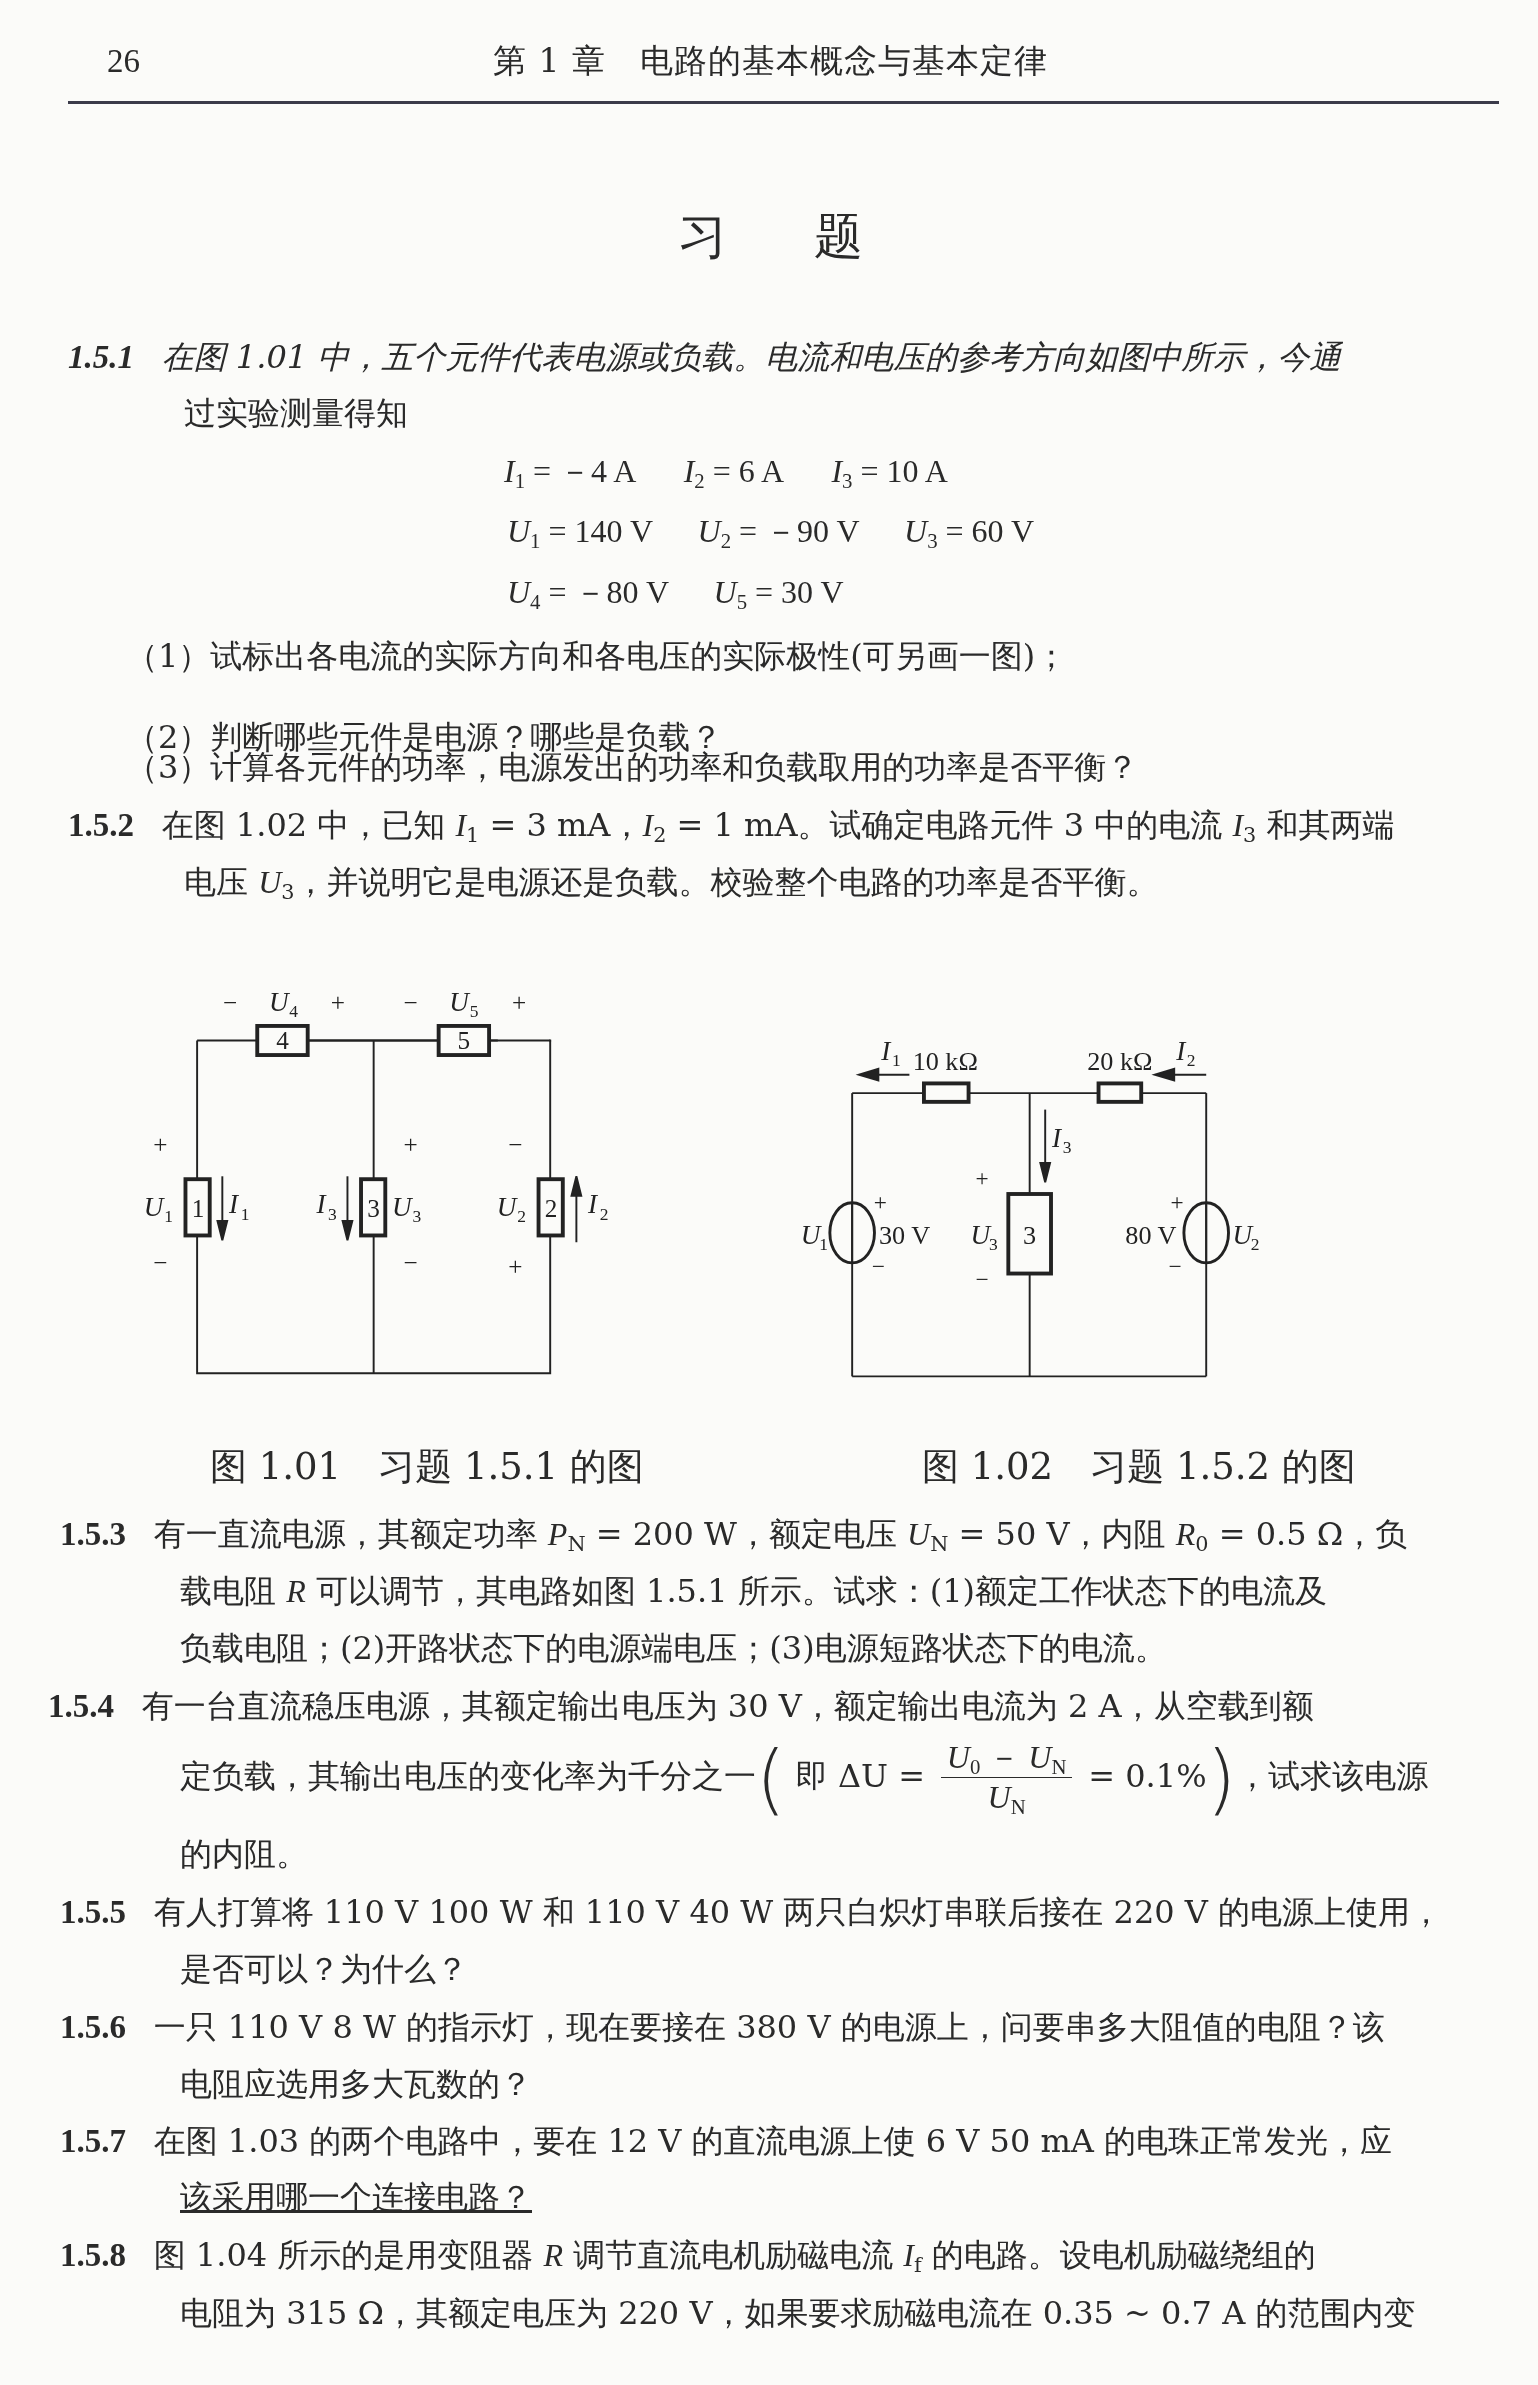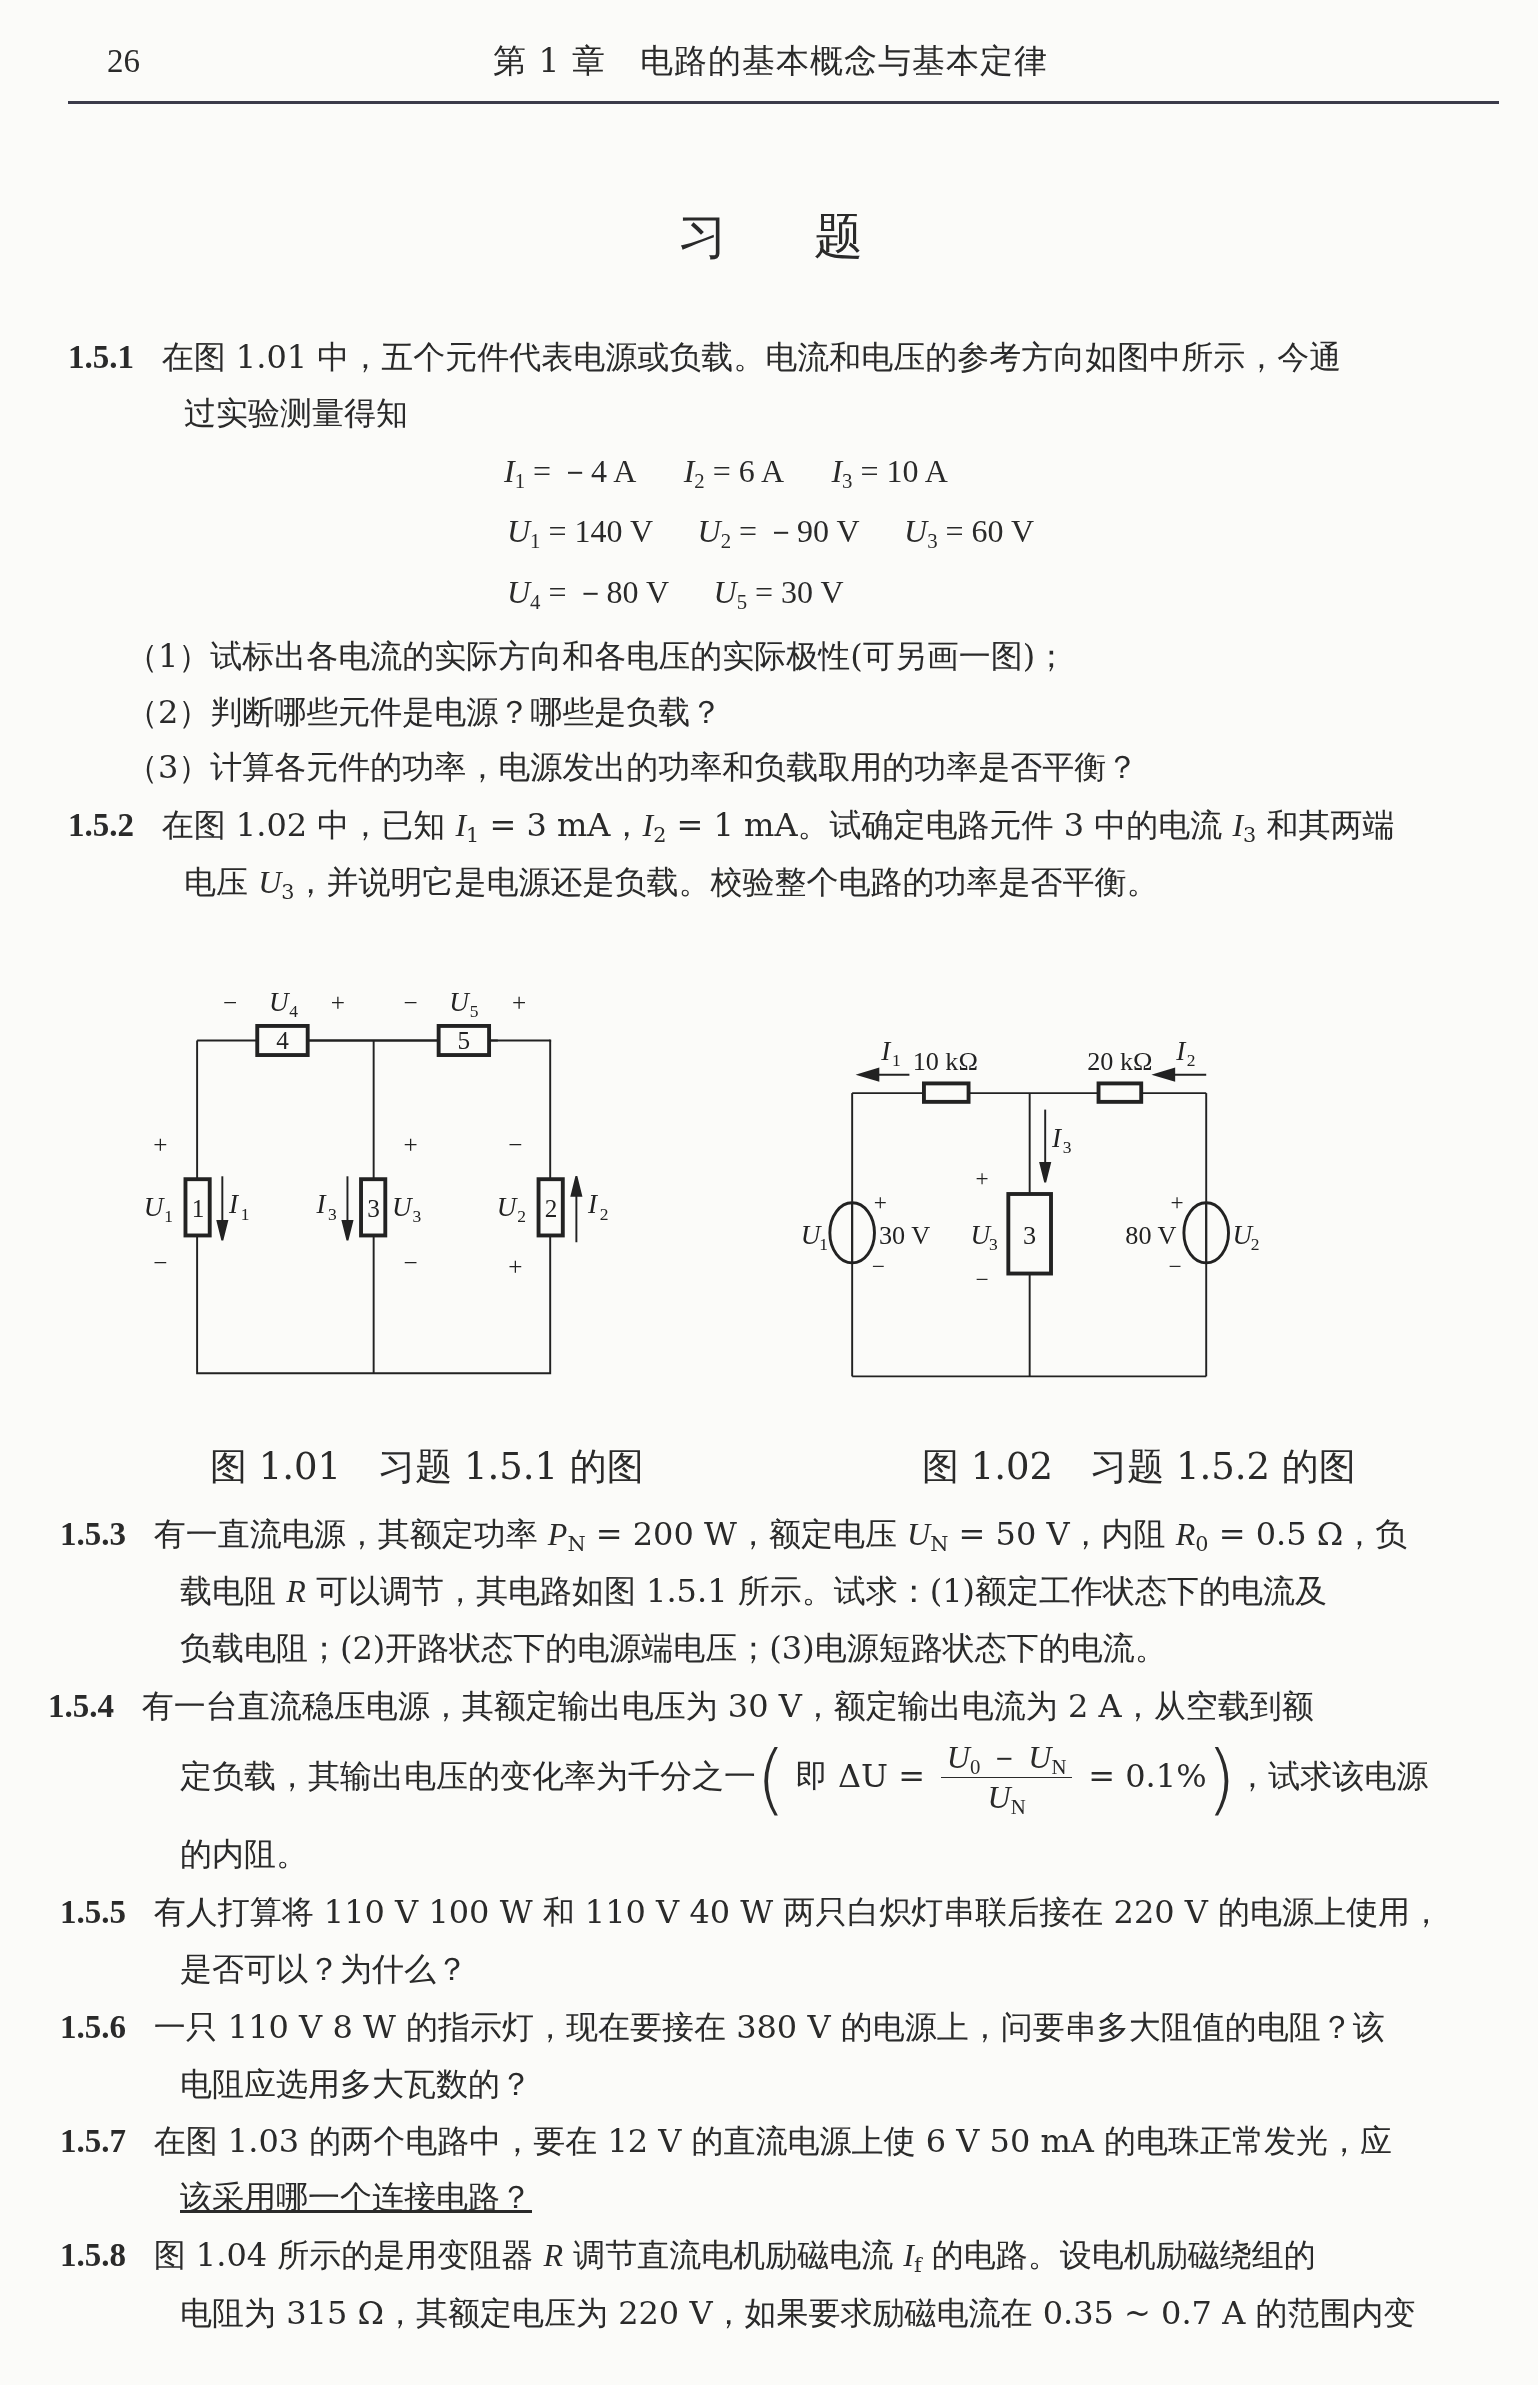--- a/index.html
+++ b/index.html
@@ -28,21 +28,21 @@
 </style>
 </head>
 <body>
 
 <div class="abs hdr-num">26</div>
 <div class="abs hdr-title">第 1 章　电路的基本概念与基本定律</div>
 <div class="abs hdr-rule"></div>
 
 <div class="abs sec-title">习题</div>
 
-<div class="abs line" style="left:68px; top:338px;">
+<div class="abs line" style="left:68px; top:338px;font-style:italic;">
   <span class="pnum">1.5.1</span>
   <span style="margin-left:17.5px">在图 1.01 中，五个元件代表电源或负载。电流和电压的参考方向如图中所示，今通</span>
 </div>
 <div class="abs line" style="left:184px; top:394px;">过实验测量得知</div>
 
 <div class="abs eq" style="left:504px; top:450px;">
   <i>I</i><sub>1</sub><span> = －4 A</span>
   <span style="display:inline-block;width:33px"></span>
   <i>I</i><sub>2</sub><span> = 6 A</span>
   <span style="display:inline-block;width:33px"></span>
@@ -55,21 +55,21 @@
   <span style="display:inline-block;width:29px"></span>
   <i>U</i><sub>3</sub><span> = 60 V</span>
 </div>
 <div class="abs eq" style="left:507px; top:571px;">
   <i>U</i><sub>4</sub><span> = －80 V</span>
   <span style="display:inline-block;width:29px"></span>
   <i>U</i><sub>5</sub><span> = 30 V</span>
 </div>
 
 <div class="abs line" style="left:126px; top:637px;">（1）试标出各电流的实际方向和各电压的实际极性(可另画一图)；</div>
-<div class="abs line" style="left:126px; top:693px;text-align:right;">（2）判断哪些元件是电源？哪些是负载？</div>
+<div class="abs line" style="left:126px; top:718px;text-align:right;">（2）判断哪些元件是电源？哪些是负载？</div>
 <div class="abs line" style="left:126px; top:748px;">（3）计算各元件的功率，电源发出的功率和负载取用的功率是否平衡？</div>
 
 <div class="abs line" style="left:68px; top:806px;">
   <span class="pnum">1.5.2</span>
   <span style="margin-left:17.5px"><span>在图 1.02 中，已知 </span><i>I</i><sub>1</sub><span> = 3 mA，</span><i>I</i><sub>2</sub><span> = 1 mA。试确定电路元件 3 中的电流 </span><i>I</i><sub>3</sub><span> 和其两端</span></span>
 </div>
 <div class="abs line" style="left:184px; top:863px;">
   <span>电压 </span><i>U</i><sub>3</sub><span>，并说明它是电源还是负载。校验整个电路的功率是否平衡。</span>
 </div>
 

